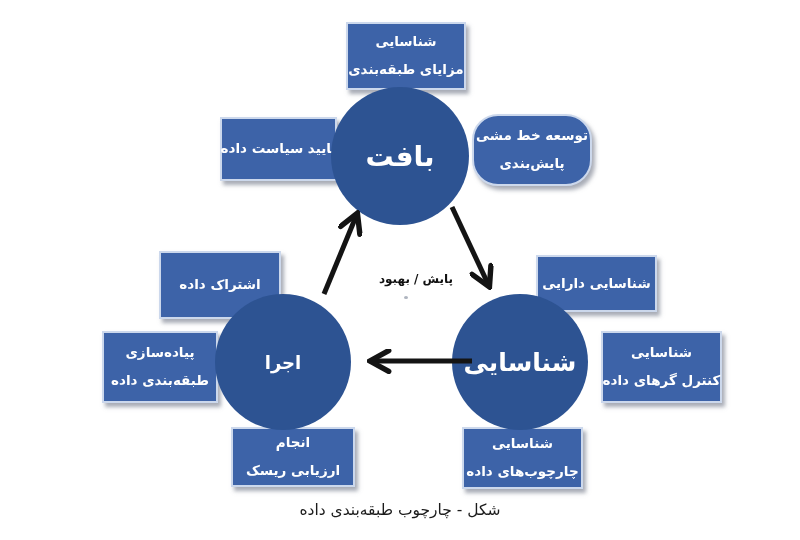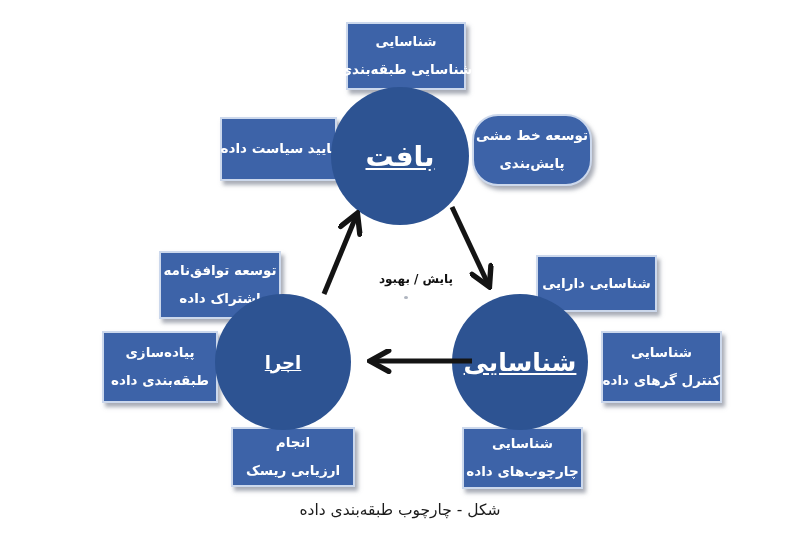--- a/index.html
+++ b/index.html
@@ -17,21 +17,21 @@
   }
   .arrows line{stroke:var(--c-arrow,#141414);stroke-width:5;}
   .circle{
     position:absolute;border-radius:50%;
     background:var(--c-circle,#2d5392);
     display:flex;align-items:center;justify-content:center;
     z-index:2;
   }
   .circle span{
     color:var(--c-text,#ffffff);
-    font-weight:bold;text-align:center;text-decoration:underline;
+    font-weight:bold;text-align:center;
   }
   .c-context{left:331px;top:87px;width:138px;height:138px;}
   .c-context span{font-size:28px;}
   .c-execution{left:215px;top:294px;width:136px;height:136px;}
   .c-execution span{font-size:18px;}
   .c-identification{left:452px;top:294px;width:136px;height:136px;}
   .c-identification span{font-size:25px;}
   .box{
     position:absolute;
     background:var(--c-box,#3d63a8);
@@ -91,21 +91,21 @@
   </div>
   <div class="circle c-execution">
     <span>اجرا</span>
   </div>
   <div class="circle c-identification">
     <span>شناسایی</span>
   </div>
 
   <div class="box b-top-benefits">
     <span>شناسایی</span>
-    <span>شناسایی طبقه‌بندی</span>
+    <span>مزایای طبقه‌بندی</span>
   </div>
   <div class="box b-policy-approval">
     <span>تایید سیاست داده</span>
   </div>
   <div class="box b-policy-development">
     <span>توسعه خط مشی</span>
     <span>پایش‌بندی</span>
   </div>
 
   <div class="box b-asset-identification">
@@ -114,21 +114,20 @@
   <div class="box b-data-controllers">
     <span>شناسایی</span>
     <span>کنترل گرهای داده</span>
   </div>
   <div class="box b-data-limitations">
     <span>شناسایی</span>
     <span>چارچوب‌های داده</span>
   </div>
 
   <div class="box b-agreement-development">
-    <span>توسعه توافق‌نامه</span>
     <span>اشتراک داده</span>
   </div>
   <div class="box b-classification-implementation">
     <span>پیاده‌سازی</span>
     <span>طبقه‌بندی داده</span>
   </div>
   <div class="box b-risk-assessment">
     <span>انجام</span>
     <span>ارزیابی ریسک</span>
   </div>

